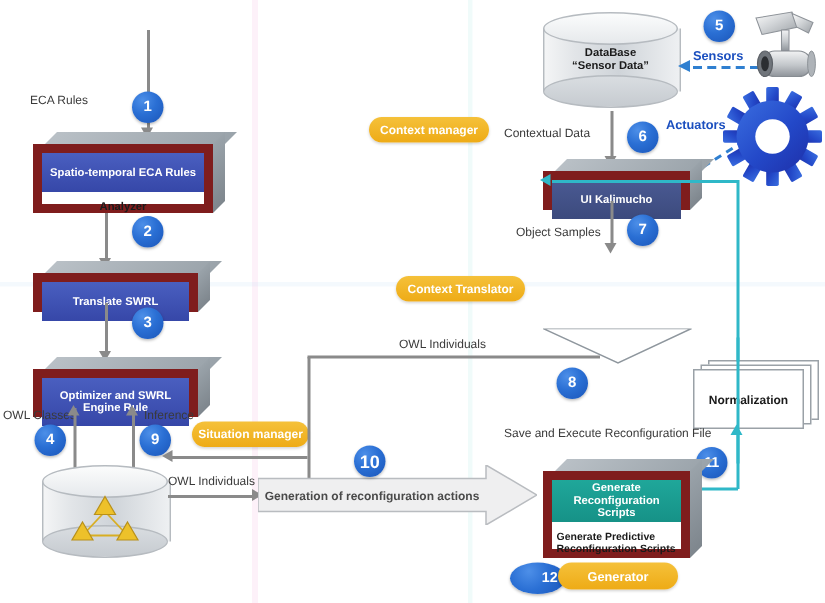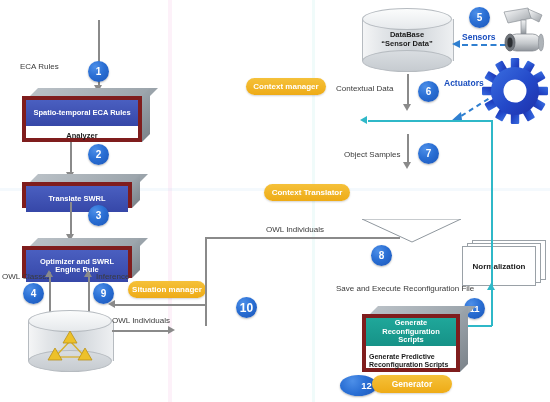--- a/index.html
+++ b/index.html
@@ -23,21 +23,21 @@
     background:linear-gradient(90deg,#b9c0c6,#9aa3aa);
     transform:skewX(-45deg);transform-origin:bottom left;
   }
   .box3d .side{
     position:absolute;right:-8px;top:8px;width:8px;height:100%;
     background:linear-gradient(180deg,#9aa3aa,#7e868d);
     transform:skewY(-45deg);transform-origin:top left;
   }
   .box3d .face{
     position:absolute;left:0;top:8px;width:100%;height:100%;
-    border:4px solid #7f1d1d;box-sizing:border-box;background:#fff;
+    border:6px solid #7f1d1d;box-sizing:border-box;background:#fff;
   }
   .hdr{
     display:flex;align-items:center;justify-content:center;
     text-align:center;color:#fff;font-weight:bold;line-height:1.12;
     box-sizing:border-box;
   }
   .hdr-blue{background:linear-gradient(180deg,#4a5fc0,#3647a8);}
   .hdr-slate{background:linear-gradient(180deg,#4a5a93,#3c4a7d);}
   .hdr-teal{background:linear-gradient(180deg,#1fa79a,#169287);}
   .body-txt{
@@ -224,20 +224,28 @@
   <div class="arrow-l" style="left:108px;top:299.5px;"></div>
 
   <div class="lbl" style="left:266px;top:225px;font-size:8px;">OWL Individuals</div>
 
   <div class="badge" style="left:371px;top:245px;width:21px;height:21px;font-size:10px;">
     <span>8</span>
   </div>
 
   <div class="hline" style="left:113px;top:299px;width:0px;"></div>
 
+  <div class="blockarrow" style="left:172px;top:310px;width:186px;height:40px;">
+    <svg width="186" height="40" viewBox="0 0 186 40">
+      <polygon points="0,9 152,9 152,0 186,20 152,40 152,31 0,31" fill="#efeff0" stroke="#b9bcc0" stroke-width="1"></polygon>
+    </svg>
+    <div class="ba-txt" style="font-size:8px;">
+      <span>Generation of reconfiguration actions</span>
+    </div>
+  </div>
 
   <div class="badge" style="left:236px;top:297px;width:21px;height:21px;font-size:12px;">
     <span>10</span>
   </div>
 
   <div class="cyl" style="left:362px;top:8px;width:90px;height:64px;">
     <div class="cbody" style="height:42px;"></div>
     <div class="cbot" style="top:42px;"></div>
     <div class="ctop"></div>
     <div class="ctext" style="top:22px;font-size:7.5px;">
@@ -340,20 +348,29 @@
       </g>
       <circle cx="0" cy="0" r="24" fill="url(#gearg)"></circle>
       <circle cx="0" cy="0" r="11.5" fill="#ffffff"></circle>
     </g>
   </svg>
 
   <div class="pill" style="left:246px;top:78px;width:80px;height:17px;font-size:8px;">
     <span>Context manager</span>
   </div>
 
+  <div class="box3d" style="left:362px;top:106px;width:98px;height:26px;">
+    <div class="top"></div>
+    <div class="side"></div>
+    <div class="face">
+      <div class="hdr hdr-slate" style="height:26px;font-size:7.5px;">
+        <span>UI Kalimucho</span>
+      </div>
+    </div>
+  </div>
 
   <div class="lbl" style="left:344px;top:150px;font-size:8px;">Object Samples</div>
   <div class="vline" style="left:407px;top:134px;height:30px;"></div>
   <div class="arrow-d" style="left:402.5px;top:162px;"></div>
 
   <div class="badge" style="left:418px;top:143px;width:21px;height:21px;font-size:10px;">
     <span>7</span>
   </div>
 
   <svg class="abs" style="left:362px;top:219px;" width="100" height="24" viewBox="0 0 100 24">

